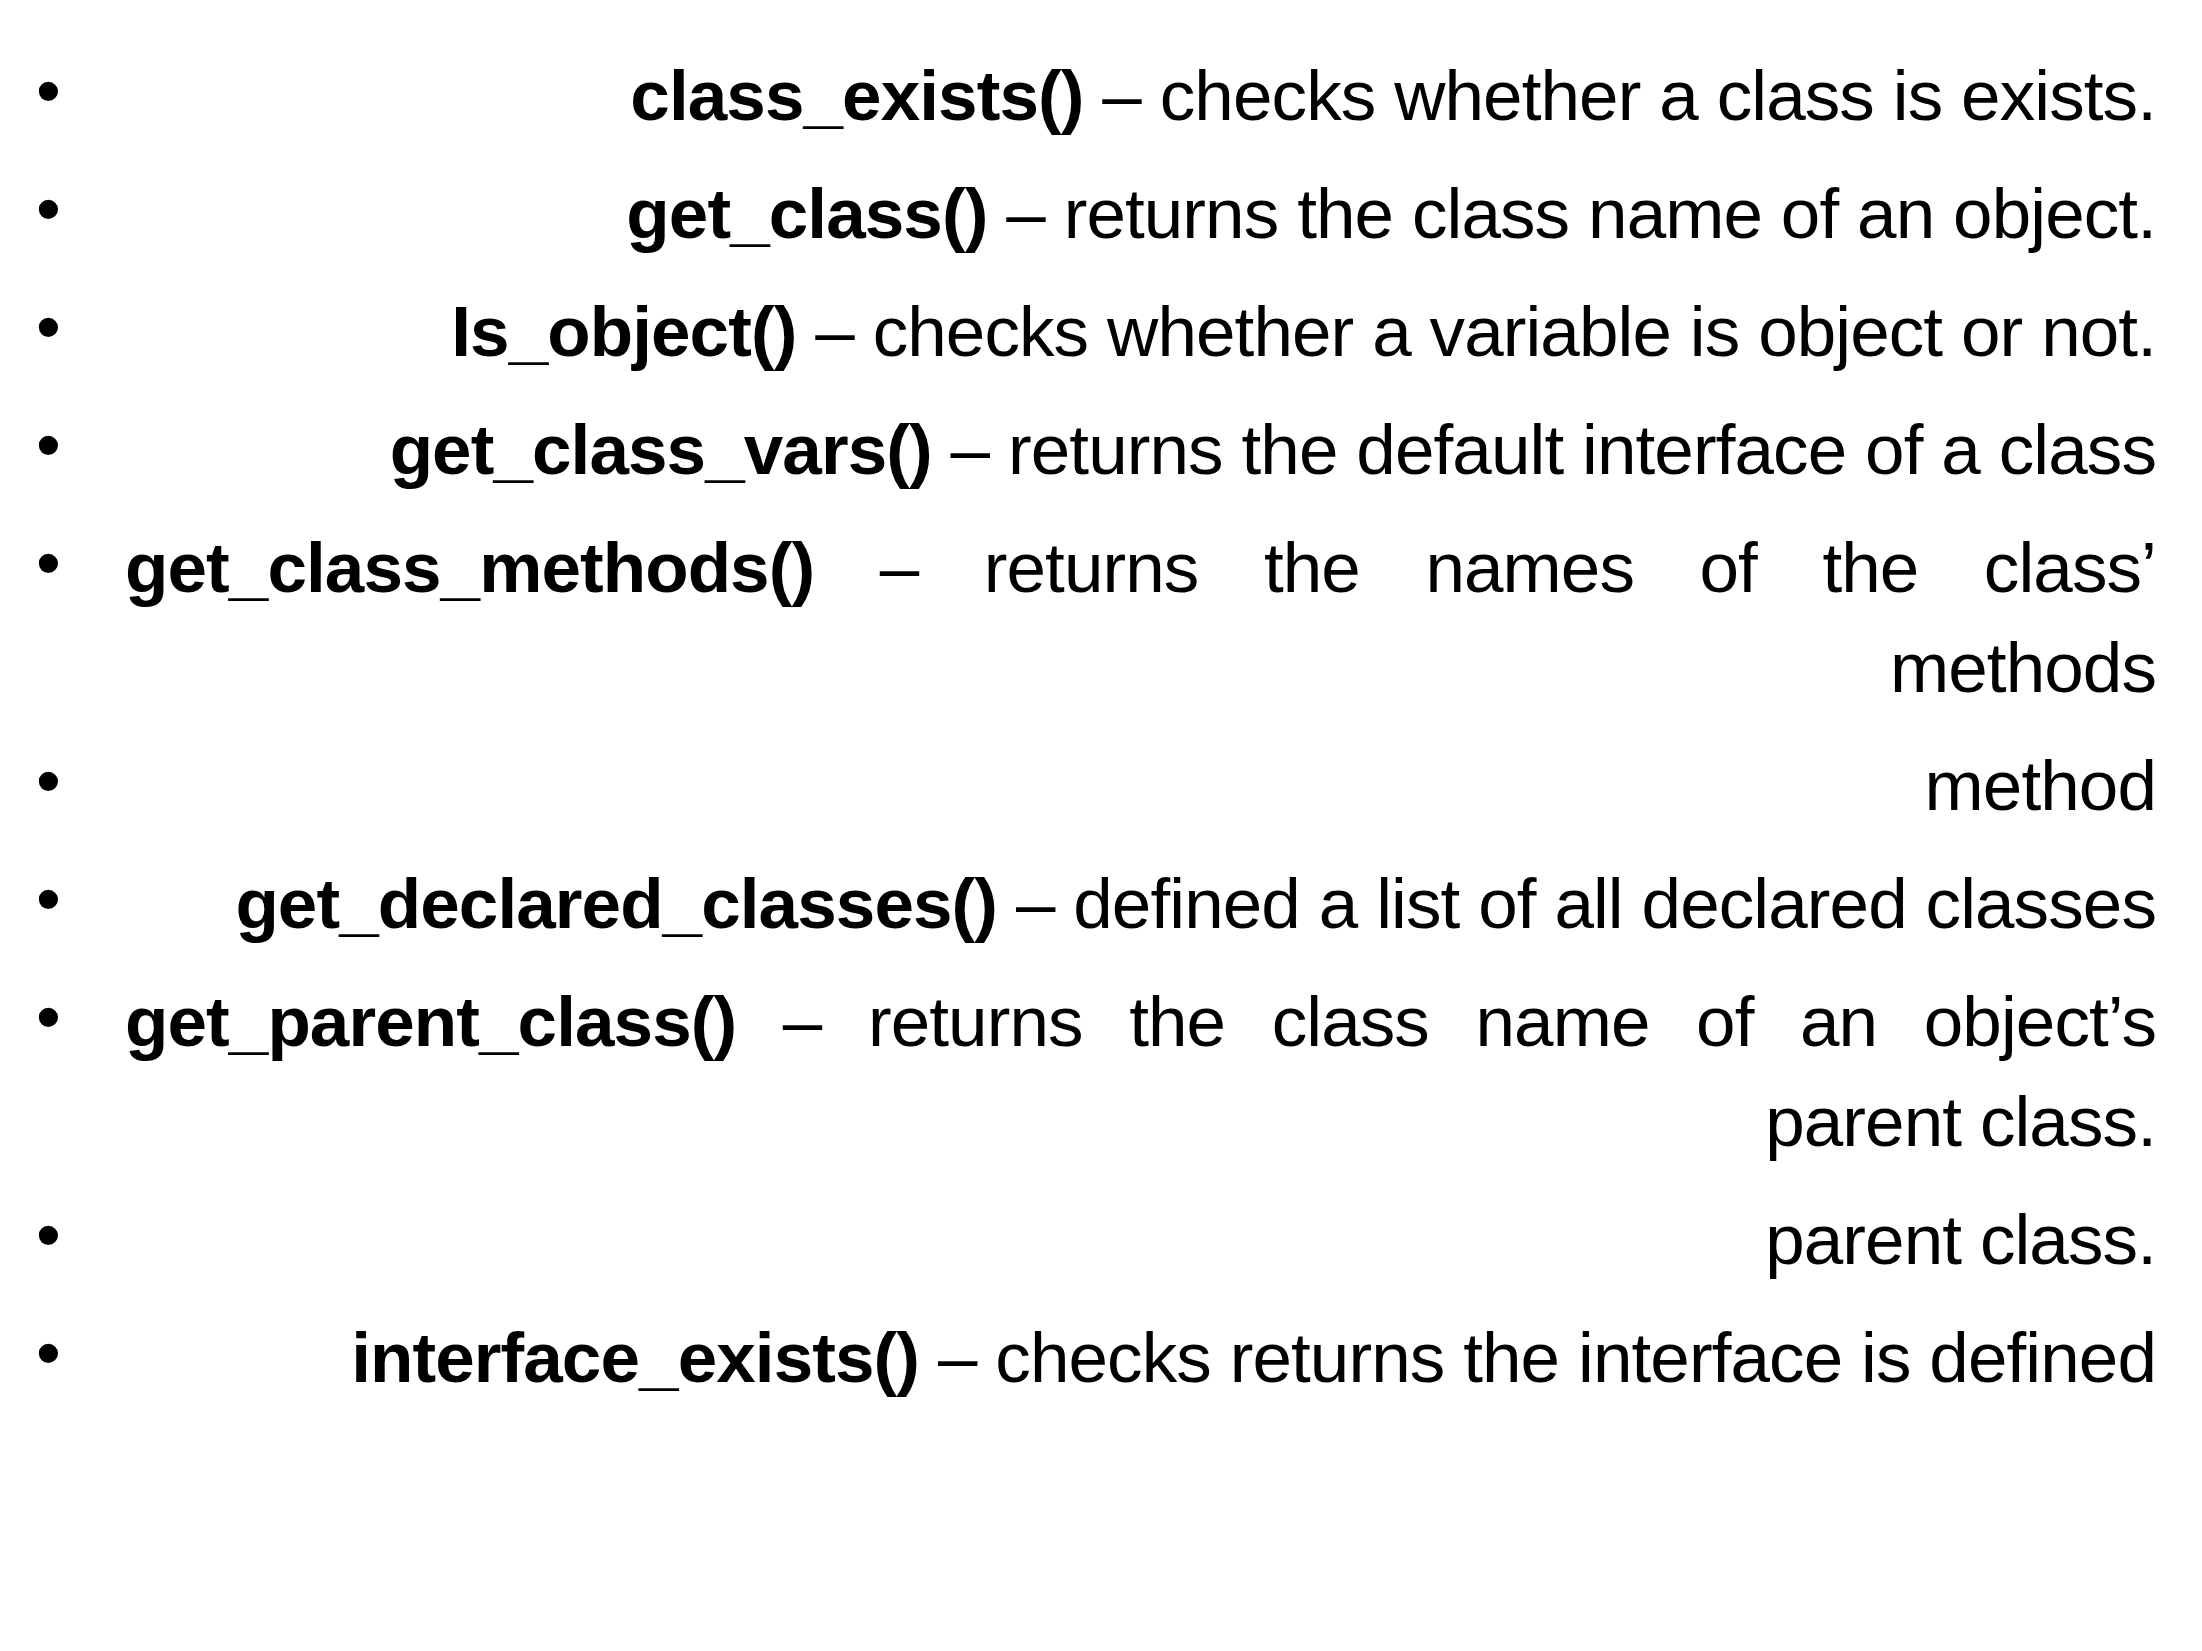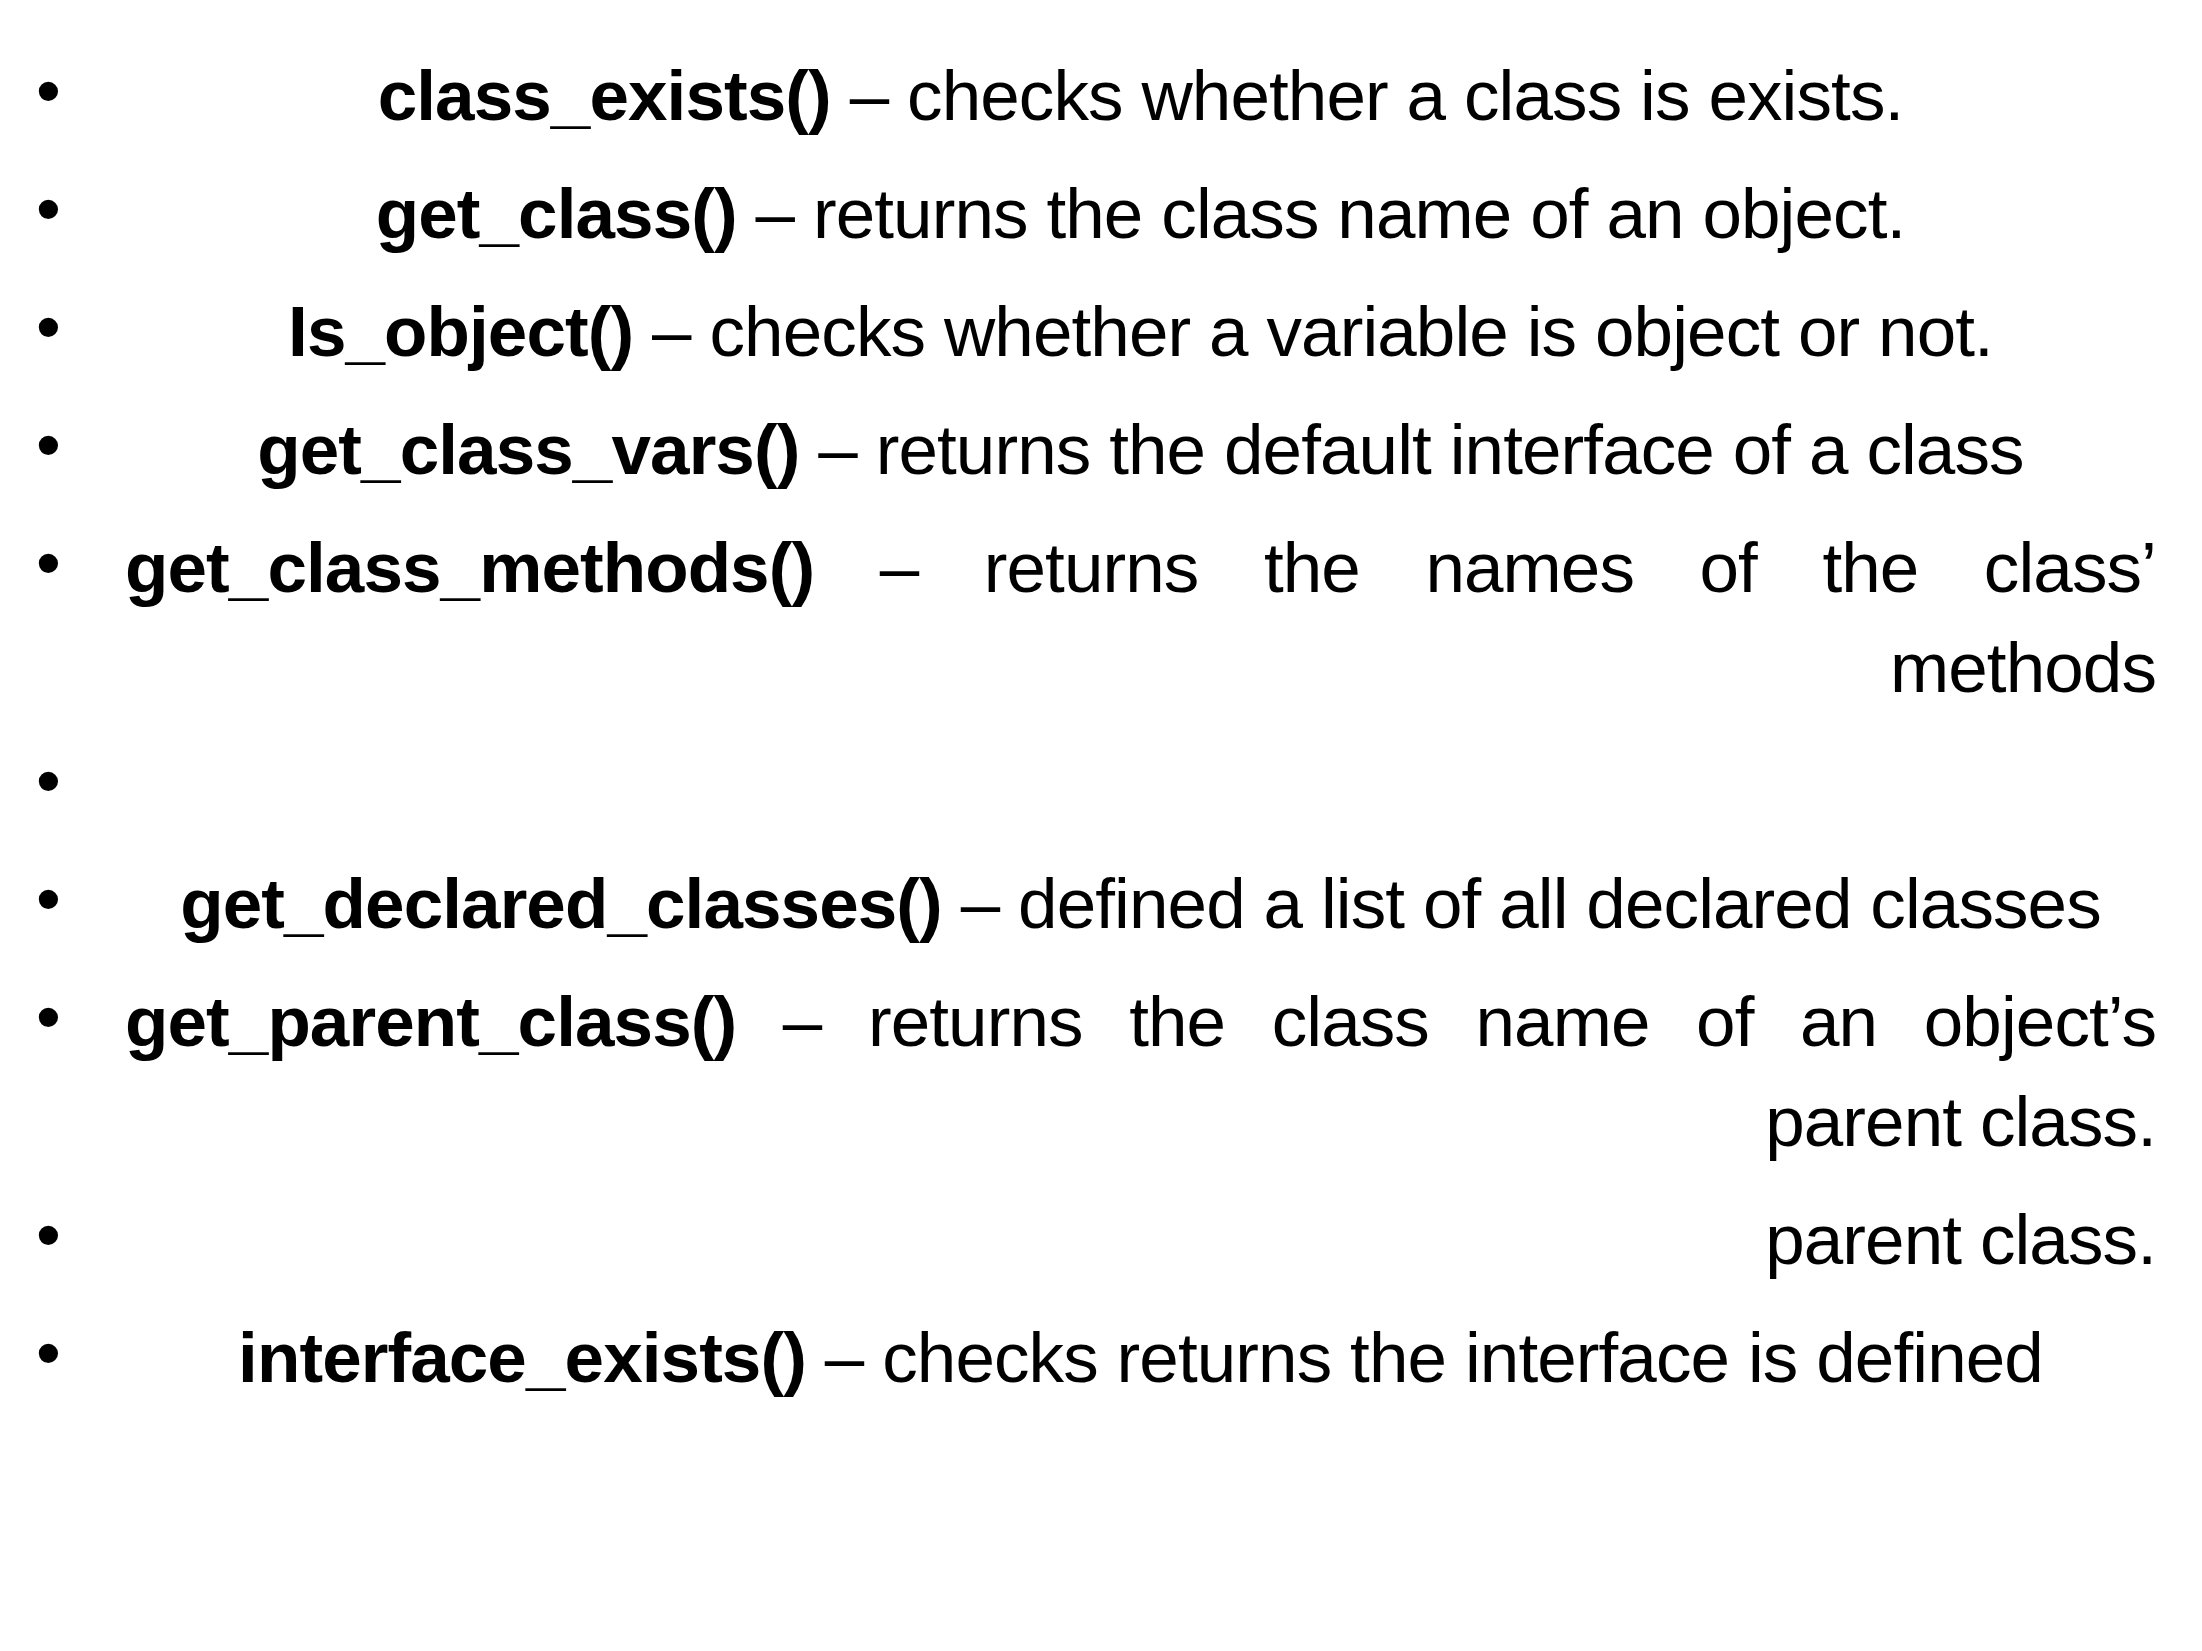--- a/index.html
+++ b/index.html
@@ -27,21 +27,21 @@
     margin-bottom: 18px;
   }
   .bullet {
     position: relative;
     top: -5.2px;
     font-size: 71px;
     line-height: 100px;
     user-select: none;
   }
   .txt { min-width: 0; }
-  .l1 { text-align: center; white-space: nowrap; }
+  .l1 { text-align: right; white-space: nowrap; }
   .item.just .l1 {
     white-space: normal;
     text-align: justify;
     text-align-last: justify;
   }
   .l2 { text-align: right; }
   .fn { font-weight: 700; }
 </style>
 </head>
 <body>
@@ -84,20 +84,21 @@
     <span class="bullet">•</span>
     <div class="txt">
       <div class="l1"><span class="fn">get_class_methods()</span> <span class="desc">– returns the names of the class’</span></div>
       <div class="l2">methods</div>
     </div>
   </div>
 
   <div class="item just">
     <span class="bullet">•</span>
     <div class="txt">
+      <div class="l2">method</div>
     </div>
   </div>
 
   <div class="item">
     <span class="bullet">•</span>
     <div class="txt">
       <div class="l1"><span class="fn">get_declared_classes()</span> <span class="desc">– defined a list of all declared classes</span></div>
       <div class="l2"></div>
     </div>
   </div>

